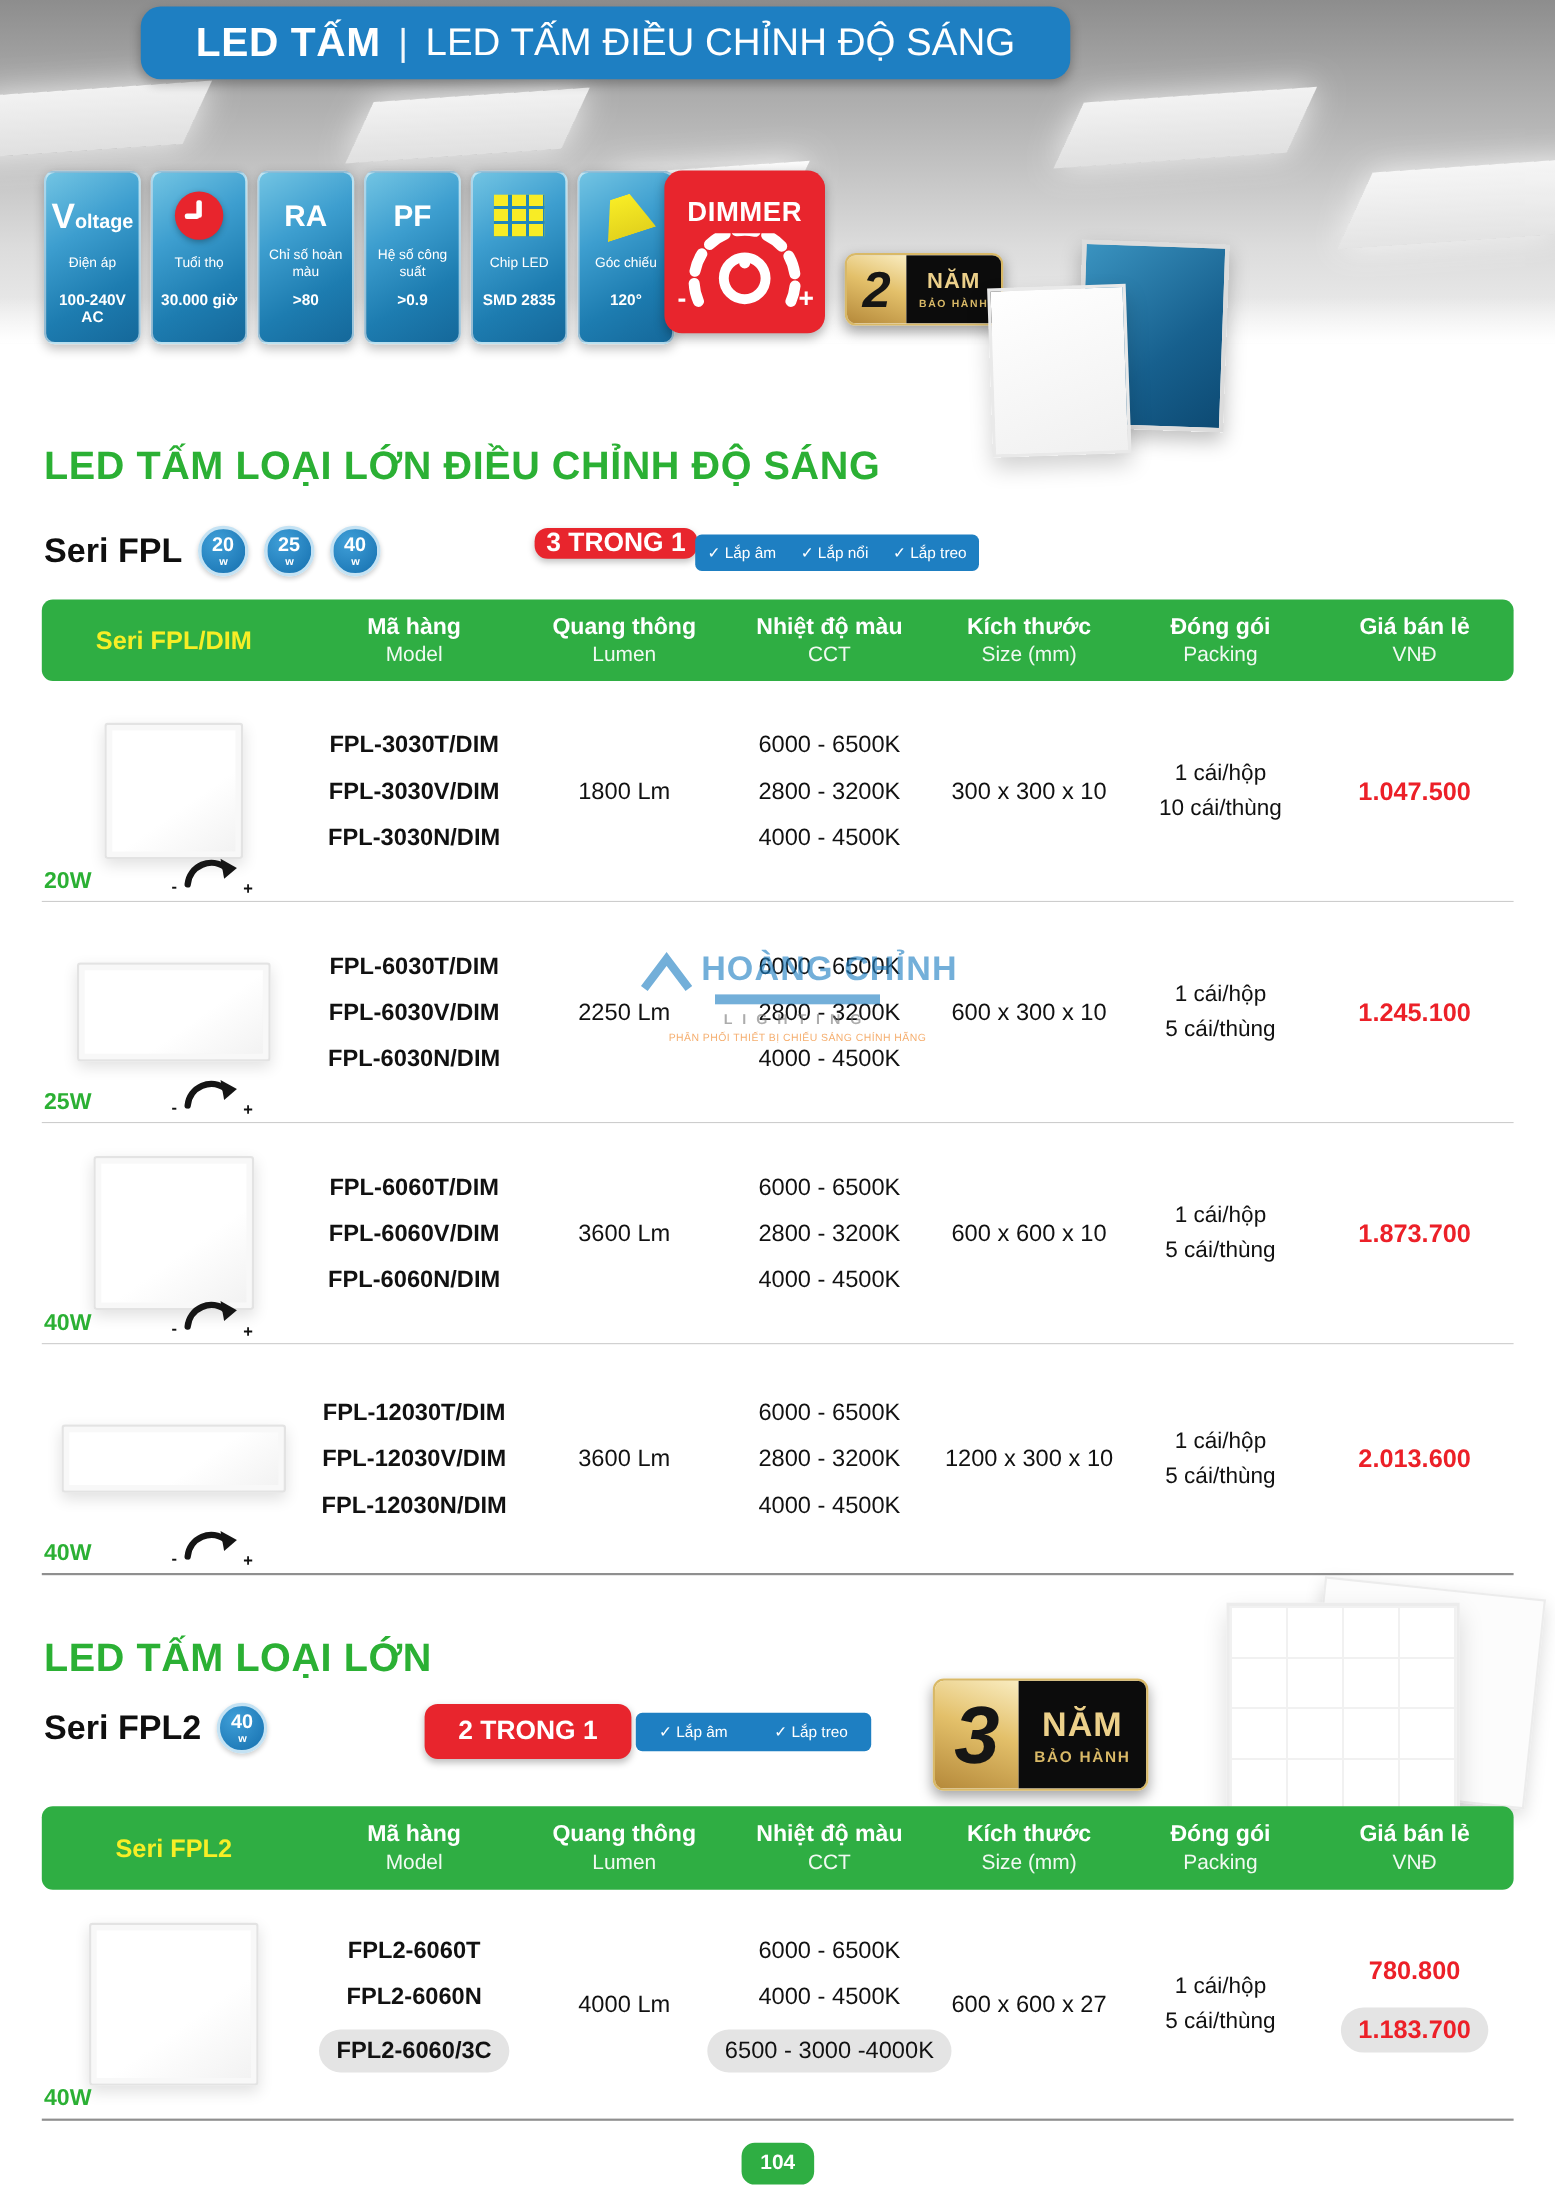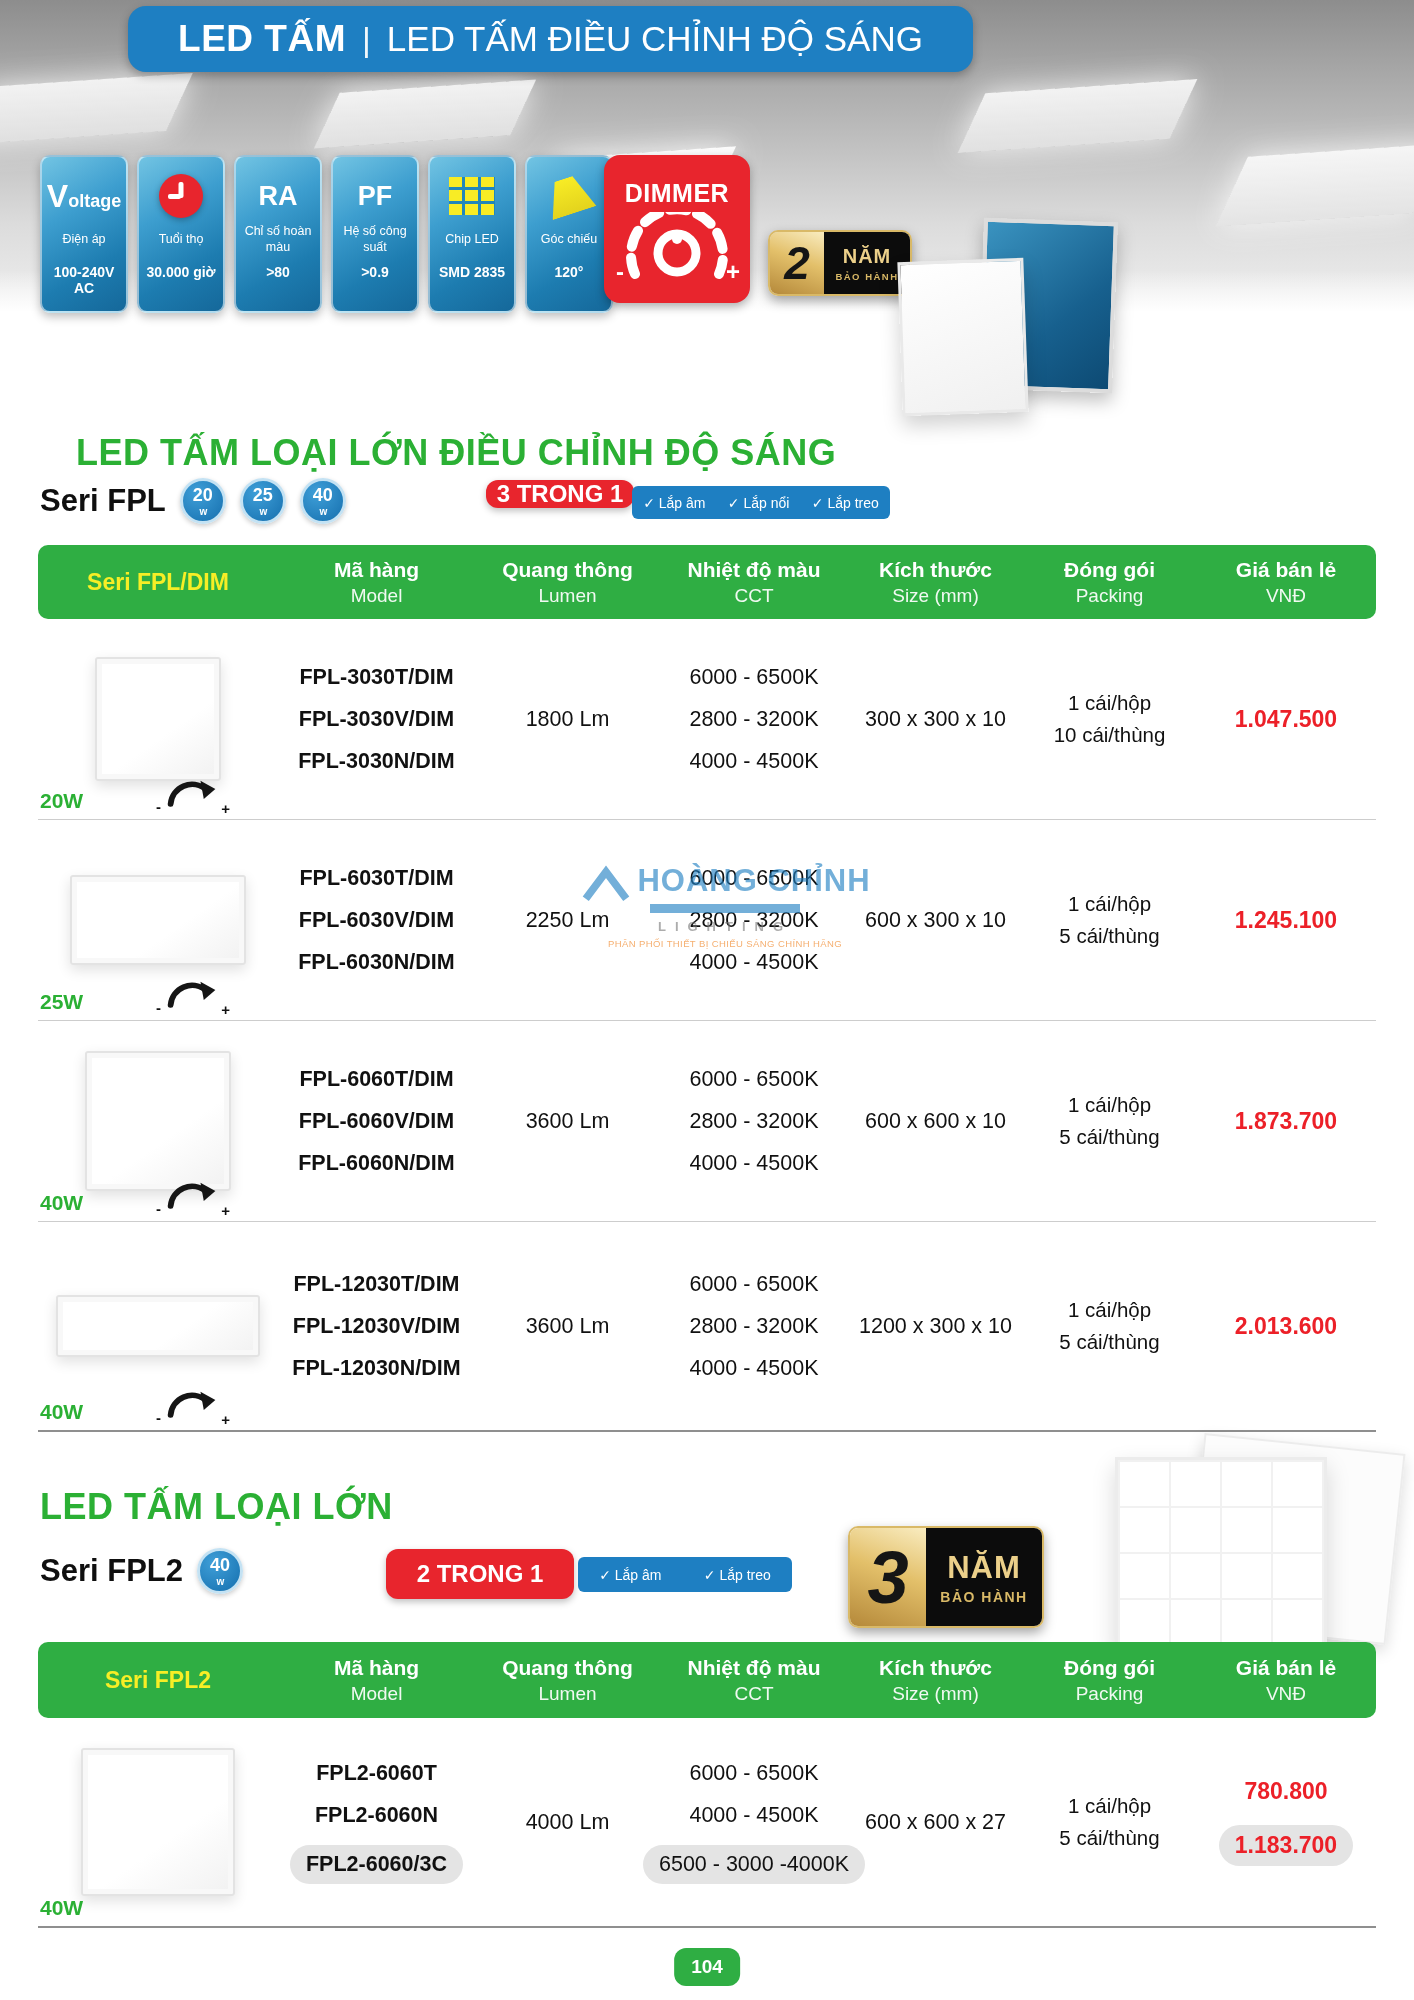--- a/index.html
+++ b/index.html
@@ -221,21 +221,21 @@
       <div class="warr-nam">NĂM</div>
       <div class="warr-bh">BẢO HÀNH</div>
     </div>
   </div>
 
   <div class="photo1">
     <div class="photo1-blue"></div>
     <div class="photo1-white"></div>
   </div>
 
-  <div class="sec-title" style="top:432px;margin-left:36px;">
+  <div class="sec-title" style="top:402px;">
     <span class="t-normal">LED TẤM LOẠI LỚN</span>
     <span class="t-bold">ĐIỀU CHỈNH ĐỘ SÁNG</span>
   </div>
   <div class="seri-row" style="top:478px;">
     <span class="seri-name">Seri FPL</span>
     <span class="wcirc">
         <span>20</span>
         <sup>w</sup>
       </span>
     <span class="wcirc">

